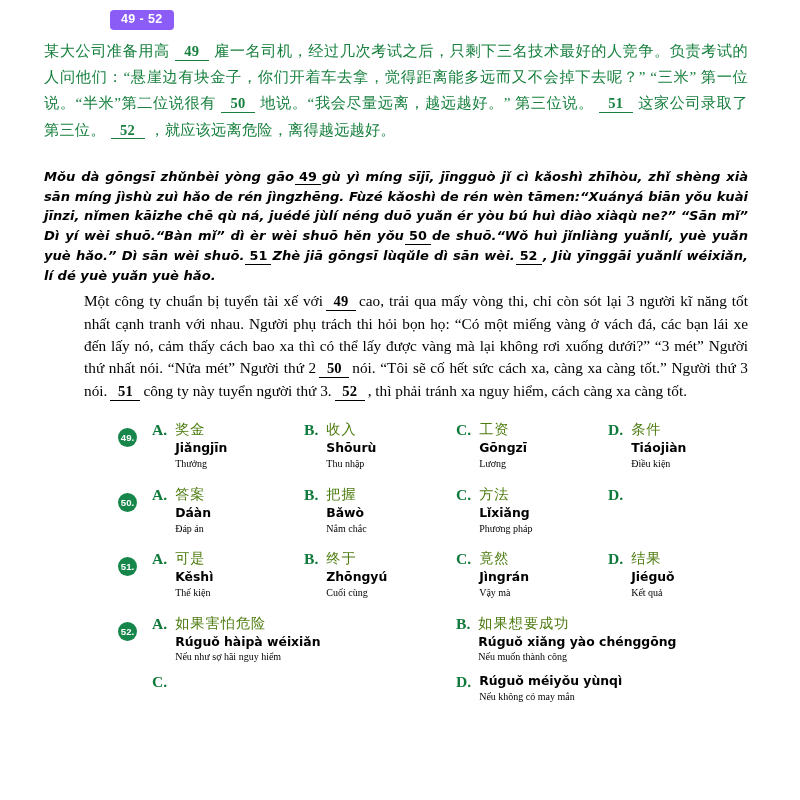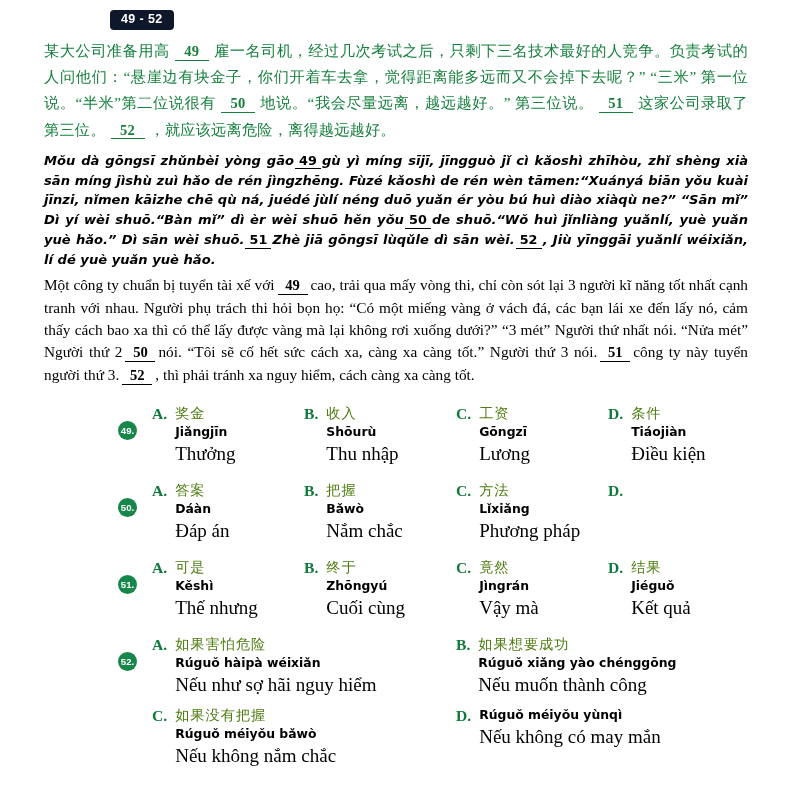--- a/index.html
+++ b/index.html
@@ -21,21 +21,21 @@
     padding: 0;
     box-sizing: border-box;
   }
 
   
   .badge-row {
     padding: 9px 0 4px 110px;
   }
   .range-badge {
     display: inline-block;
-    background: #0f172a;
+    background: #8b5cf6;
     color: #ffffff;
     font-family: "Liberation Sans", sans-serif;
     font-weight: bold;
     font-size: 12.5px;
     letter-spacing: 0.4px;
     padding: 3px 11px 4px 11px;
     border-radius: 4px;
     line-height: 1.05;
   }
 
@@ -53,29 +53,30 @@
     margin-top: 4px;
   }
   .passage-py {
     font-family: "DejaVu Sans", sans-serif;
     font-style: italic;
     font-weight: bold;
     color: #000000;
     font-size: 13.1px;
     line-height: 1.52;
     text-align: justify;
-    margin-top: 8px;
+    margin-top: 24px;
   }
   .passage-vi {
     font-family: "Liberation Serif", serif;
     color: #000000;
     font-size: 15.3px;
     line-height: 1.47;
     text-align: justify;
     margin-top: 4px;
+    margin-left: 40px;
   }
 
   
   .blank {
     display: inline-block;
     border-bottom: 1.6px solid currentColor;
     padding: 0 3px;
     margin: 0 2px;
     font-weight: bold;
     font-style: normal;
@@ -107,21 +108,21 @@
   .questions {
     padding: 18px 40px 0 118px;
   }
   .qblock {
     position: relative;
     margin-bottom: 14px;
   }
   .qnum {
     position: absolute;
     left: 0;
-    top: 17px;
+    top: 8px;
     width: 19px;
     height: 19px;
     border-radius: 50%;
     background: #17864a;
     color: #ffffff;
     font-family: "Liberation Sans", sans-serif;
     font-size: 9.6px;
     font-weight: bold;
     line-height: 19px;
     text-align: center;
@@ -162,21 +163,21 @@
     font-family: "DejaVu Sans", sans-serif;
     font-weight: bold;
     color: #000000;
     font-size: 12.4px;
     line-height: 1.42;
     white-space: nowrap;
   }
   .opt-vi {
     font-family: "Liberation Serif", serif;
     color: #000000;
-    font-size: 19px;
+    font-size: 10px;
     line-height: 1.38;
     white-space: nowrap;
   }
 </style>
 </head>
 <body>
 
 <div class="page">
 
   <div class="badge-row">
@@ -260,21 +261,21 @@
         </div>
       </div>
       <div class="qblock">
         <div class="qnum">51.</div>
         <div class="opt-row cols4">
           <div class="option">
             <span class="opt-letter">A.</span>
             <span class="opt-body">
               <div class="opt-cn">可是</div>
               <div class="opt-py">Kěshì</div>
-              <div class="opt-vi">Thế nhưng</div>
+              <div class="opt-vi">Thế kiện</div>
             </span>
           </div>
           <div class="option">
             <span class="opt-letter">B.</span>
             <span class="opt-body">
               <div class="opt-cn">终于</div>
               <div class="opt-py">Zhōngyú</div>
               <div class="opt-vi">Cuối cùng</div>
             </span>
           </div>
@@ -312,25 +313,20 @@
             <span class="opt-body">
               <div class="opt-cn">如果想要成功</div>
               <div class="opt-py">Rúguǒ xiǎng yào chénggōng</div>
               <div class="opt-vi">Nếu muốn thành công</div>
             </span>
           </div>
         </div>
         <div class="opt-row cols2">
           <div class="option">
             <span class="opt-letter">C.</span>
-            <span class="opt-body">
-              <div class="opt-cn">如果没有把握</div>
-              <div class="opt-py">Rúguǒ méiyǒu bǎwò</div>
-              <div class="opt-vi">Nếu không nắm chắc</div>
-            </span>
           </div>
           <div class="option">
             <span class="opt-letter">D.</span>
             <span class="opt-body">
               <div class="opt-py">Rúguǒ méiyǒu yùnqì</div>
               <div class="opt-vi">Nếu không có may mắn</div>
             </span>
           </div>
         </div>
       </div>

